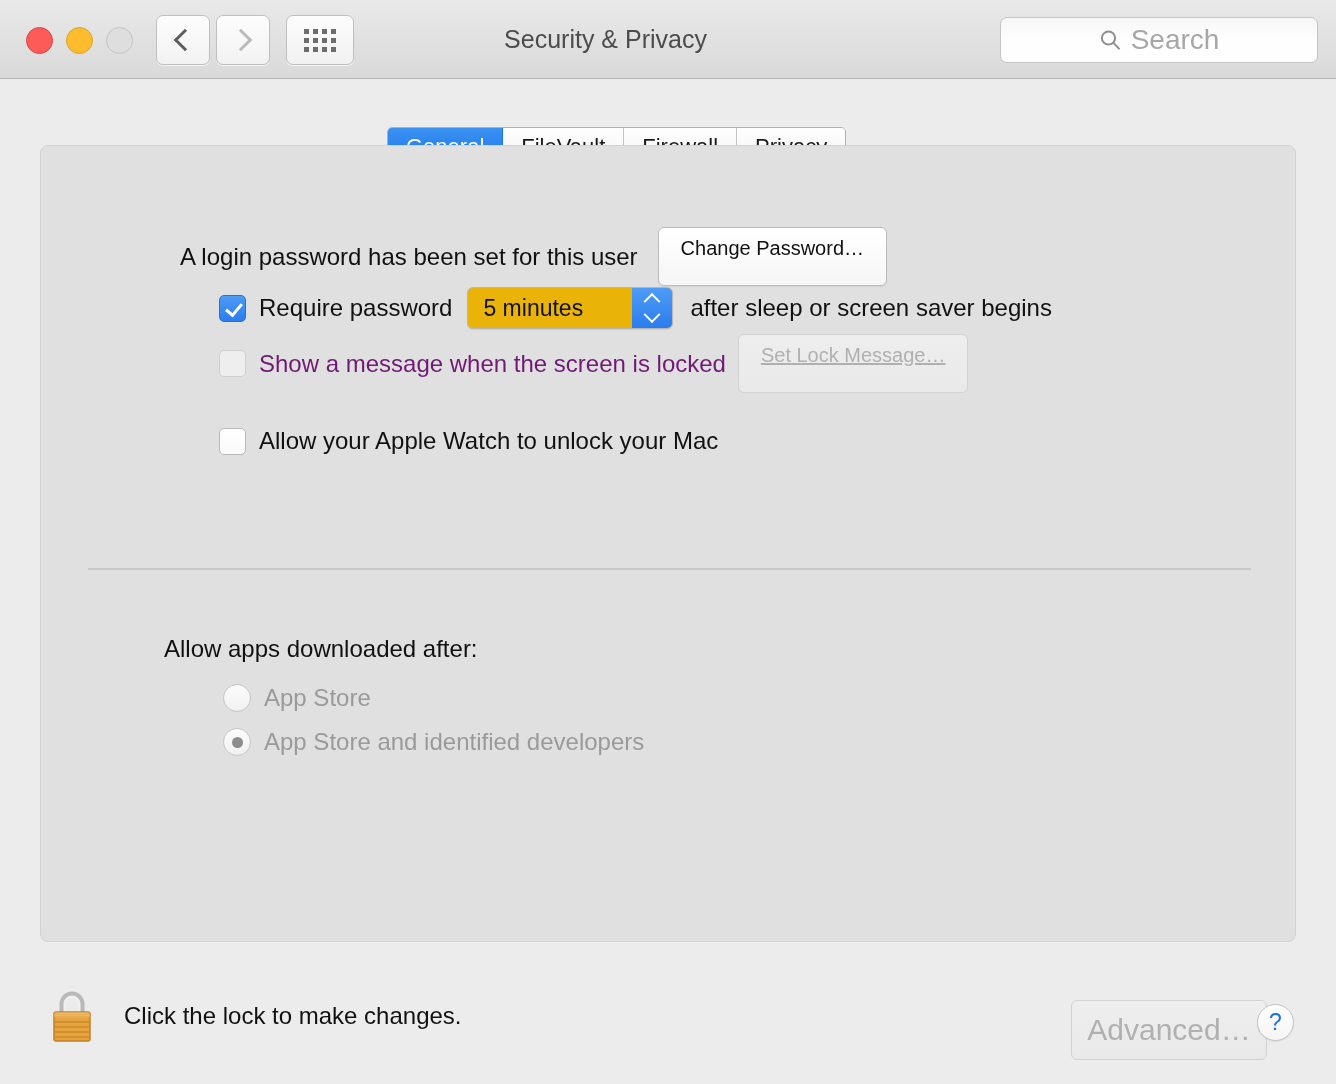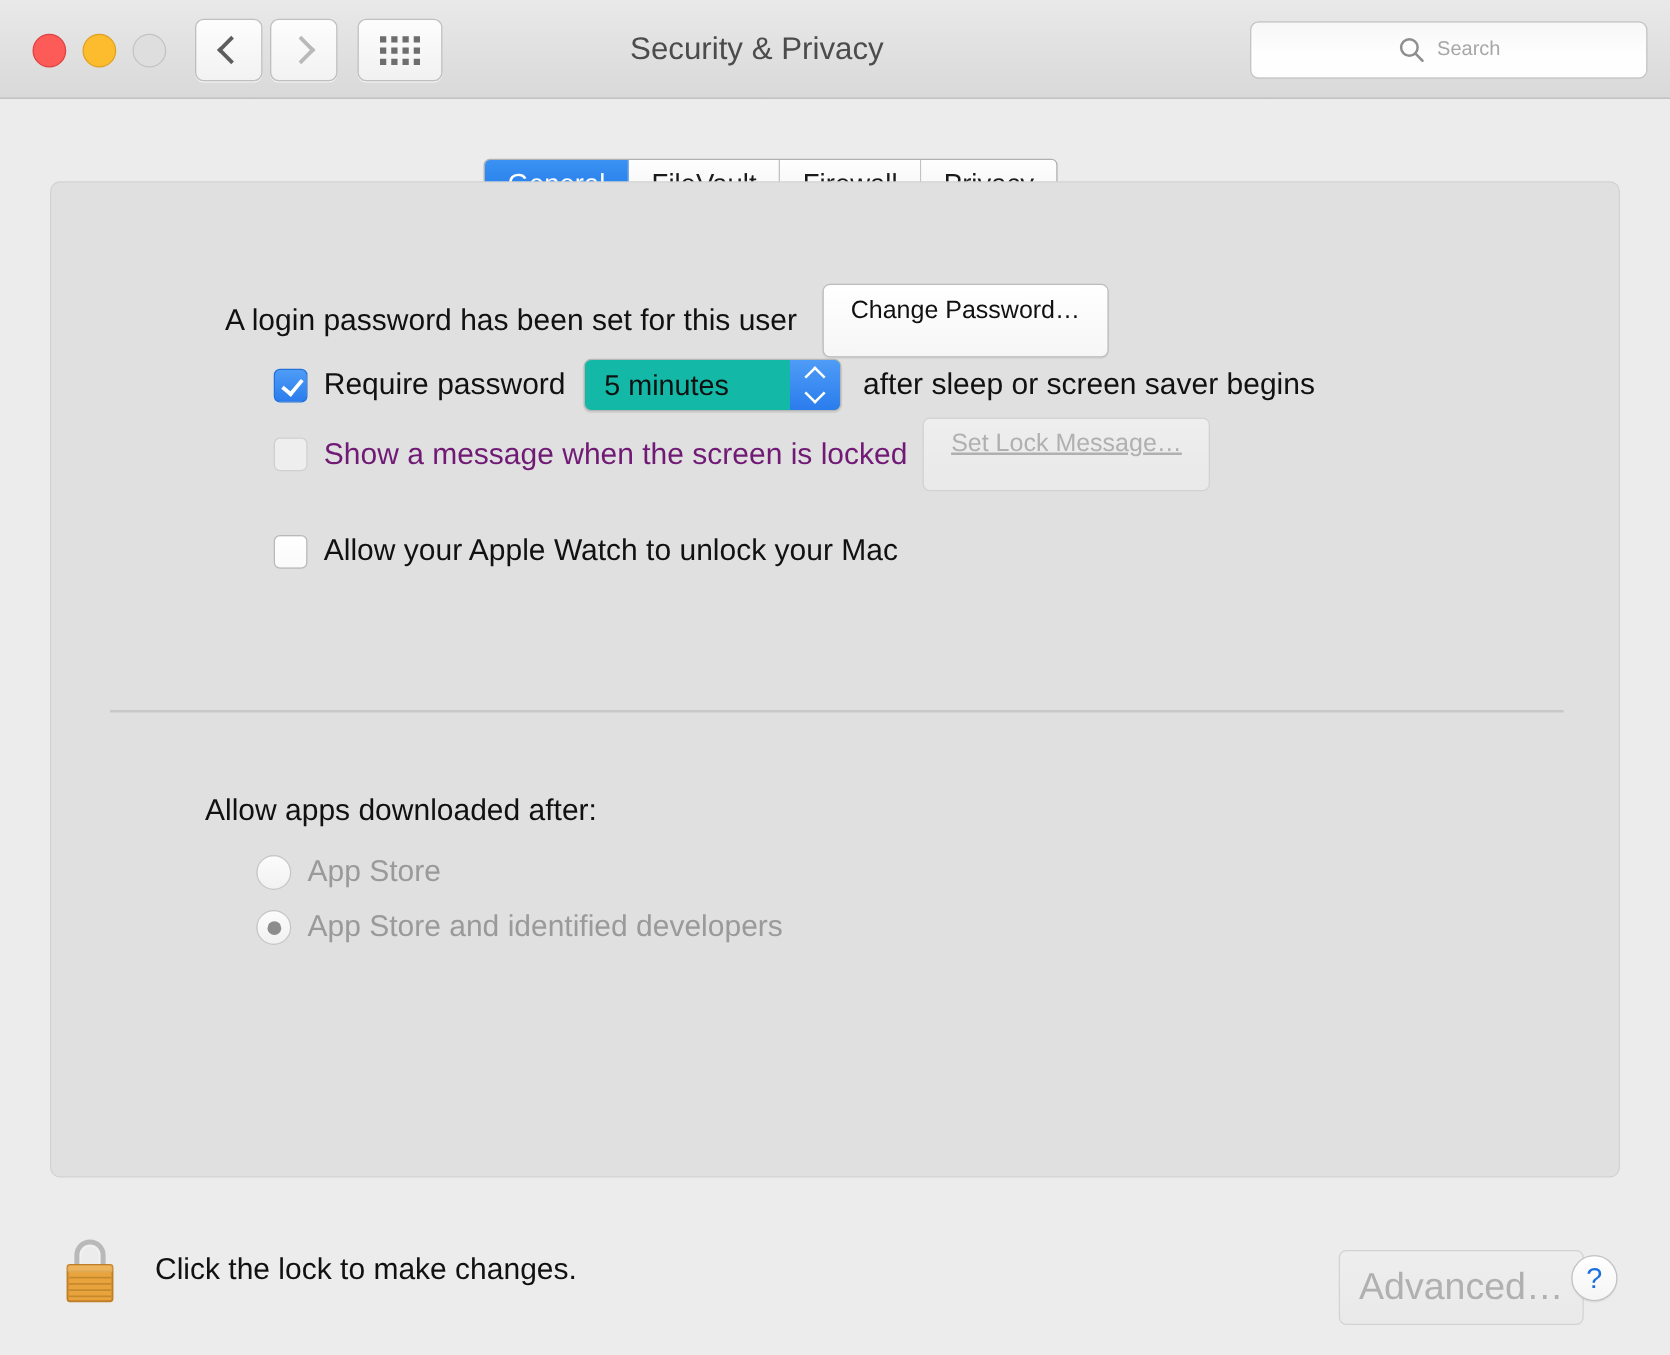--- a/index.html
+++ b/index.html
@@ -120,21 +120,21 @@
     background: linear-gradient(to bottom, #f7f7f7 0%, #fefefe 55%);
     border: 1px solid #c4c4c4;
     box-sizing: border-box;
     display: flex;
     align-items: center;
     justify-content: center;
     gap: 10px;
   }
   .search-icon { display: block; }
   .search-ph {
-    font-size: 16px;
+    font-size: 28px;
     color: #a7a7a7;
   }
 
   
   .tabbar {
     position: absolute;
     left: 387px;
     top: 127px;
     height: 40px;
     display: flex;
@@ -262,21 +262,21 @@
     white-space: nowrap;
   }
   .cb-label.dim { color: #701a75; }
 
   .popup {
     margin-left: 15px;
     width: 206px;
     height: 42px;
     border-radius: 6px;
     border: 1px solid #b6b6b6;
-    background: #14b8a6;
+    background: #eab308;
     display: flex;
     align-items: stretch;
     overflow: hidden;
     box-sizing: border-box;
     box-shadow: 0 1px 1px rgba(0,0,0,0.08);
   }
   .popup-value {
     flex: 1;
     display: flex;
     align-items: center;
@@ -322,21 +322,21 @@
 
   .allow-header {
     position: absolute;
     left: 123px;
     top: 489px;
     font-size: 24px;
     color: #111;
   }
   .radio-row {
     position: absolute;
-    left: 164px;
+    left: 182px;
     display: flex;
     align-items: flex-end;
   }
   .radio-row.r1 { top: 538px; }
   .radio-row.r2 { top: 582px; }
   .radio {
     width: 28px;
     height: 28px;
     border-radius: 50%;
     box-sizing: border-box;

